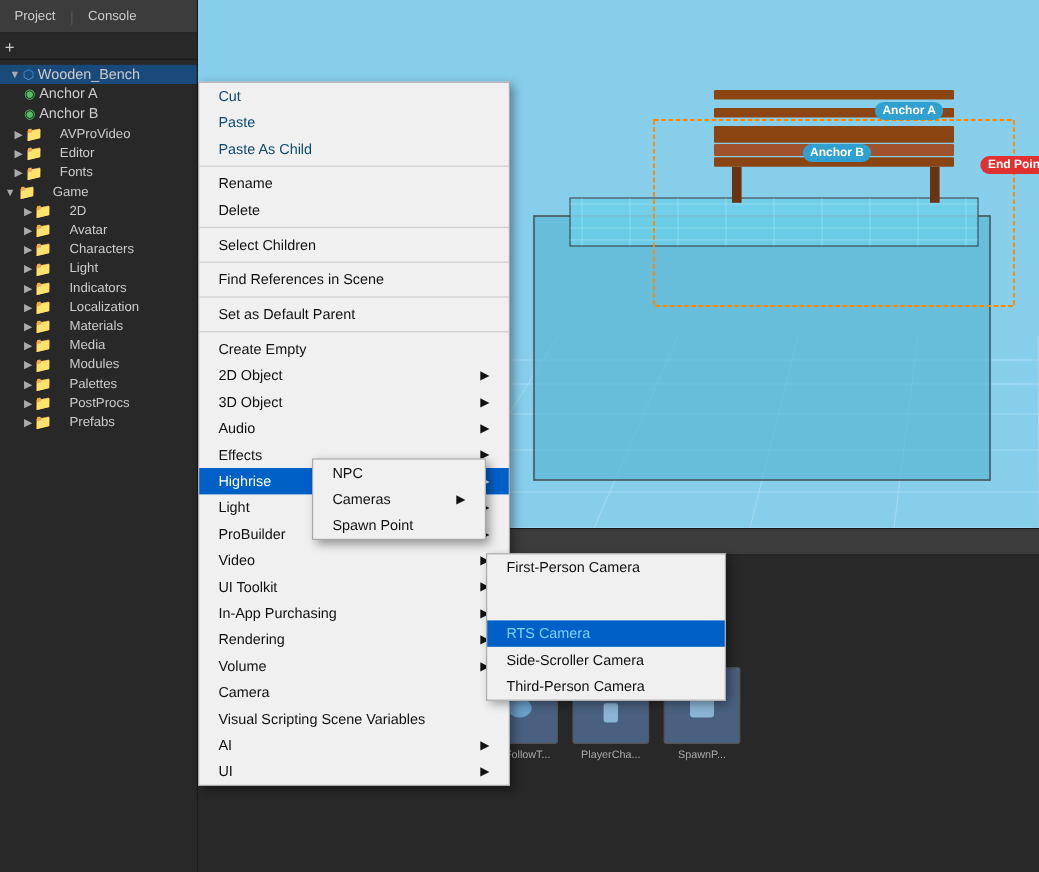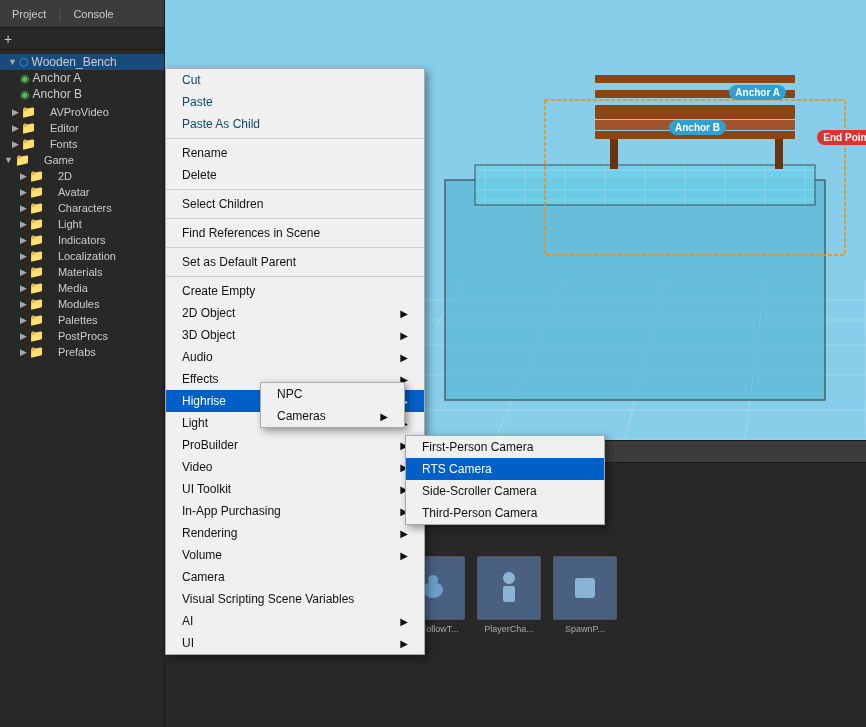--- a/index.html
+++ b/index.html
@@ -210,33 +210,34 @@
       border: 1px solid #aaa;
       box-shadow: 3px 3px 8px rgba(0,0,0,0.4);
       z-index: 101;
       color: #111;
       font-size: 12px;
     }
 
     
     .submenu-cameras {
       position: absolute;
-      left: 405px; top: 435px;
+      left: 405px; top: 461px;
       width: 200px;
       background: #f0f0f0;
       border: 1px solid #aaa;
       box-shadow: 3px 3px 8px rgba(0,0,0,0.4);
       z-index: 102;
       color: #111;
       font-size: 12px;
     }
 
     .submenu-cameras .cm-item.highlighted {
       background: #0060c8;
-      color: #ffffff;
+      color: #7dd3fc;
+      margin-top: 33px;
     }
 
     .anchor-label {
       position: absolute;
       padding: 2px 6px;
       border-radius: 10px;
       font-size: 10px;
       font-weight: bold;
       color: #fff;
     }
@@ -611,20 +612,23 @@
 </div>
 
 <div class="submenu-highrise">
   <div class="cm-item">
     <span>NPC</span>
   </div>
   <div class="cm-item">
     <span>Cameras</span>
     <span class="cm-arrow">▶</span>
   </div>
+  <div class="cm-item">
+    <span>Spawn Point</span>
+  </div>
 </div>
 
 <div class="submenu-cameras">
   <div class="cm-item">
     <span>First-Person Camera</span>
   </div>
   <div class="cm-item highlighted">
     <span>RTS Camera</span>
   </div>
   <div class="cm-item">

